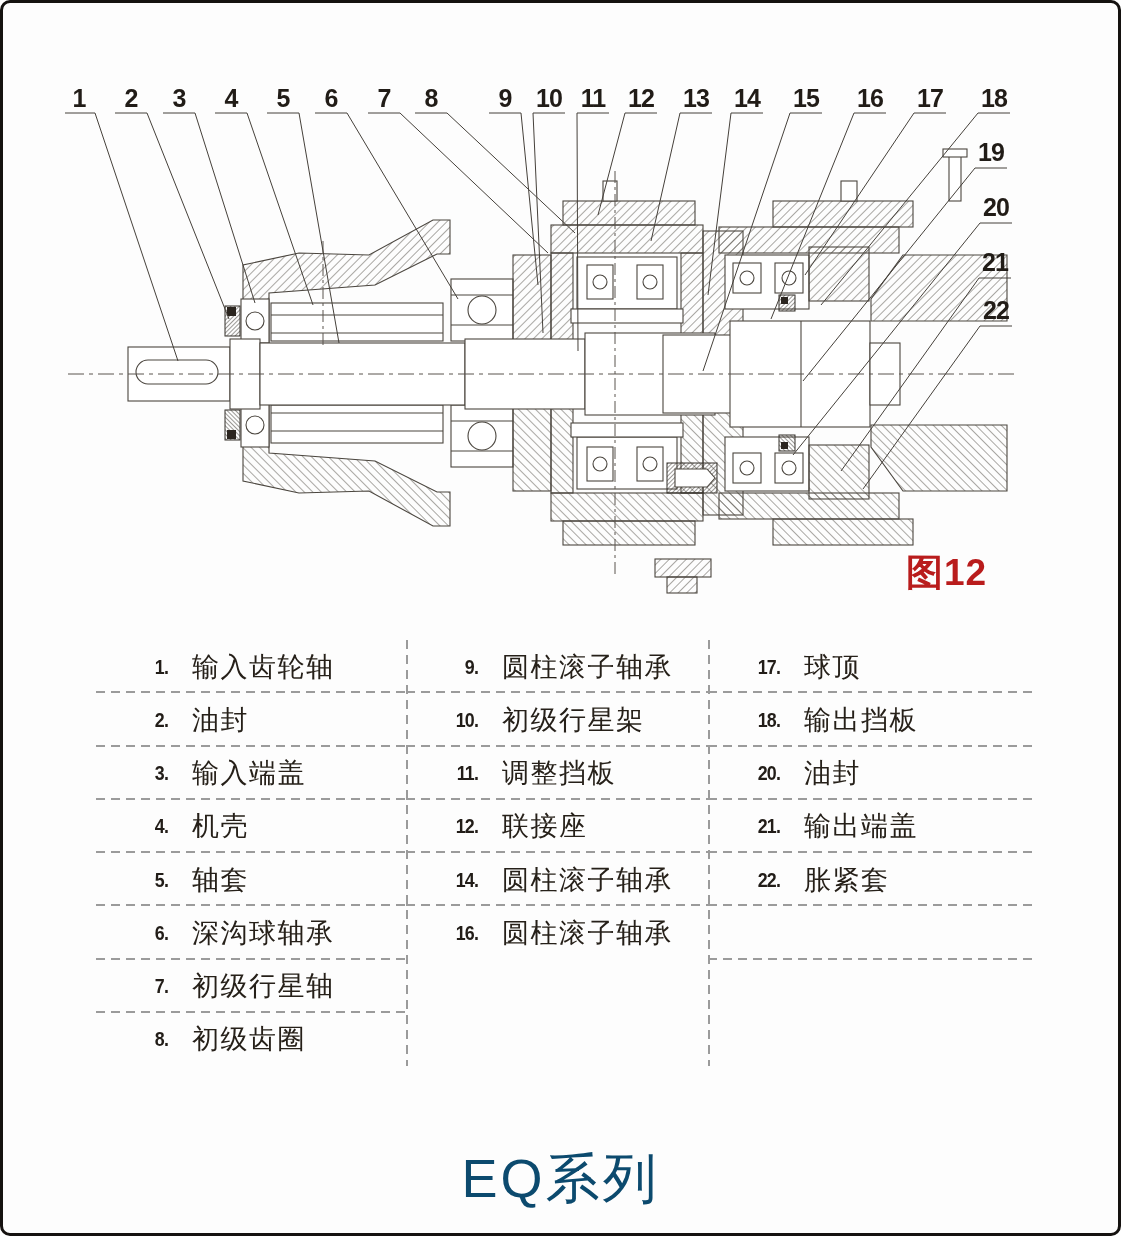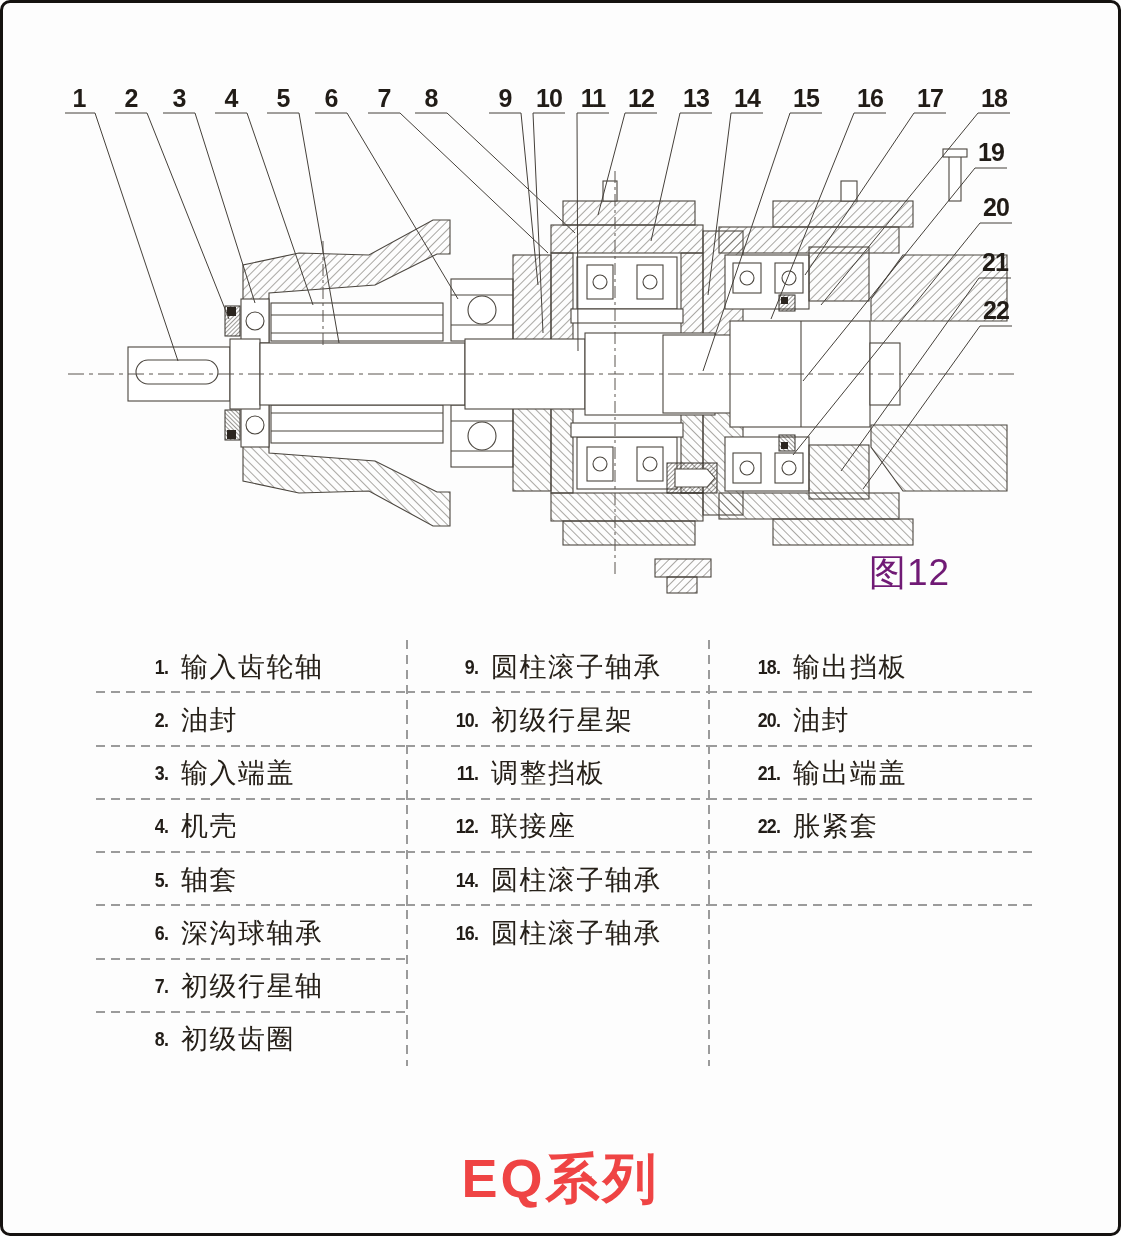--- a/index.html
+++ b/index.html
@@ -21,22 +21,22 @@
   }
   .s{stroke:#4b463f;stroke-width:1.1;fill:none}
   .w{fill:#ffffff;stroke:#4b463f;stroke-width:1.1}
   .h{fill:url(#h1);stroke:#4b463f;stroke-width:1.1}
   .d{fill:url(#h2);stroke:#35302a;stroke-width:1}
   .b{fill:#2b251f;stroke:none}
   .cl{stroke:#5a554e;stroke-width:1;fill:none}
   .ld{stroke:#45403a;stroke-width:1;fill:none}
 
   .fig-label{
-    position:absolute;left:866px;top:545px;
-    font-size:37px;font-weight:400;color:#701a75;letter-spacing:1px;
+    position:absolute;left:903px;top:545px;
+    font-size:37px;font-weight:700;color:#b91c1c;letter-spacing:1px;
   }
   .parts-table{
     position:absolute;left:93px;top:637px;width:938px;height:426px;
     display:flex;
   }
   .pcol{position:relative;box-sizing:border-box;}
   .pcol-1{width:310px;}
   .pcol-2{width:302px;}
   .pcol-3{width:326px;}
   .pcol-2::before,.pcol-3::before{
@@ -50,27 +50,27 @@
   .prow:not(:last-child)::after{
     content:"";position:absolute;left:0;right:0;bottom:0;height:2px;
     background:repeating-linear-gradient(90deg,#9b9b9b 0 9px,transparent 9px 15px);
   }
   .pnum{
     width:46px;text-align:right;font-size:21px;font-weight:700;
     letter-spacing:-1px;flex:none;transform:scaleX(.85);transform-origin:100% 50%;
     color:#221d18;
   }
   .pname{
-    margin-left:13px;font-size:27px;font-weight:500;letter-spacing:1.5px;
+    margin-left:24px;font-size:27px;font-weight:500;letter-spacing:1.5px;
     color:#262019;white-space:nowrap;text-align:center;
   }
   .series-title{
     position:absolute;left:0;top:1140px;width:100%;
-    text-align:center;font-size:54px;font-weight:700;
-    color:#ef4444;letter-spacing:3px;
+    text-align:center;font-size:54px;font-weight:400;
+    color:#0c4a6e;letter-spacing:3px;
   }
 </style>
 </head>
 <body>
 
 <div class="page">
 
   <svg width="1121" height="620" viewBox="0 0 1121 620" style="position:absolute;left:0;top:0;">
     <defs>
       <pattern id="h1" width="6" height="6" patternUnits="userSpaceOnUse" patternTransform="rotate(45)">
@@ -265,20 +265,24 @@
           <span class="pnum">14.</span>
           <span class="pname">圆柱滚子轴承</span>
         </div>
       <div class="prow">
           <span class="pnum">16.</span>
           <span class="pname">圆柱滚子轴承</span>
         </div>
     </div>
     <div class="pcol pcol-3">
       <div class="prow">
+          <span class="pnum">17.</span>
+          <span class="pname">球顶</span>
+        </div>
+      <div class="prow">
           <span class="pnum">18.</span>
           <span class="pname">输出挡板</span>
         </div>
       <div class="prow">
           <span class="pnum">20.</span>
           <span class="pname">油封</span>
         </div>
       <div class="prow">
           <span class="pnum">21.</span>
           <span class="pname">输出端盖</span>

